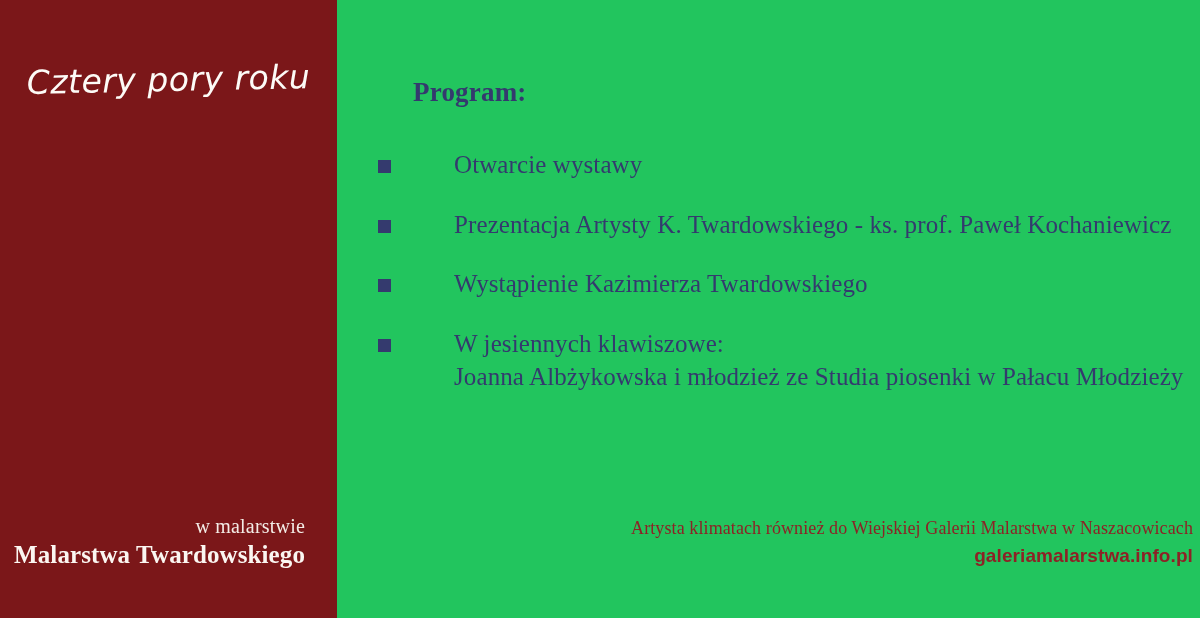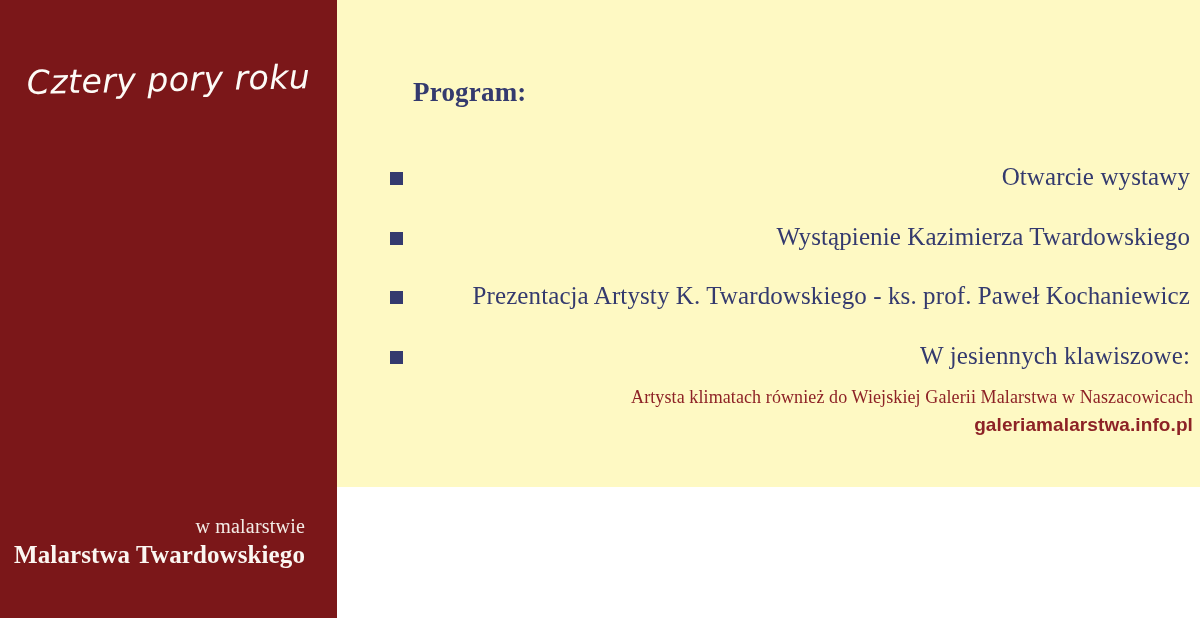--- a/index.html
+++ b/index.html
@@ -76,44 +76,43 @@
     letter-spacing: 0.1px;
     white-space: nowrap;
   }
 
   
   #right-panel {
     position: absolute;
     left: 337px;
     top: 0;
     width: 863px;
-    height: 487px;
-    background: #fef9c3;
+    height: 618px;
+    background: #22c55e;
   }
 
   #program-heading {
     position: absolute;
     left: 76px;
     top: 77px;
     color: #343a6e;
     font-family: "Liberation Serif", serif;
     font-size: 27px;
     font-weight: 700;
     letter-spacing: 0.2px;
   }
 
   #program-list {
     position: absolute;
     left: 41px;
     top: 148px;
     width: 800px;
     list-style: none;
-    margin: 12px;
+    margin: 0;
     padding: 0;
-    text-align: right;
   }
 
   .program-item {
     position: relative;
     padding-left: 76px;
     margin-bottom: 26px;
     color: #343a6e;
   }
 
   .bullet-marker {
@@ -197,31 +196,32 @@
 
     <ul id="program-list">
 
       <li class="program-item">
         <span class="bullet-marker"></span>
         <span class="item-text">Otwarcie wystawy</span>
       </li>
 
       <li class="program-item">
         <span class="bullet-marker"></span>
+        <span class="item-text">Prezentacja Artysty K. Twardowskiego - ks. prof. Paweł Kochaniewicz</span>
+      </li>
+
+      <li class="program-item">
+        <span class="bullet-marker"></span>
         <span class="item-text">Wystąpienie Kazimierza Twardowskiego</span>
       </li>
 
       <li class="program-item">
         <span class="bullet-marker"></span>
-        <span class="item-text">Prezentacja Artysty K. Twardowskiego - ks. prof. Paweł Kochaniewicz</span>
-      </li>
-
-      <li class="program-item">
-        <span class="bullet-marker"></span>
         <span class="item-text">W jesiennych klawiszowe:</span>
+        <span class="item-subline">Joanna Albżykowska i młodzież ze  Studia piosenki w Pałacu Młodzieży</span>
       </li>
 
 
     </ul>
 
     <div id="footer">
       <div id="footer-invite">Artysta klimatach również do Wiejskiej Galerii Malarstwa w Naszacowicach</div>
       <div id="footer-website">galeriamalarstwa.info.pl</div>
     </div>
 

